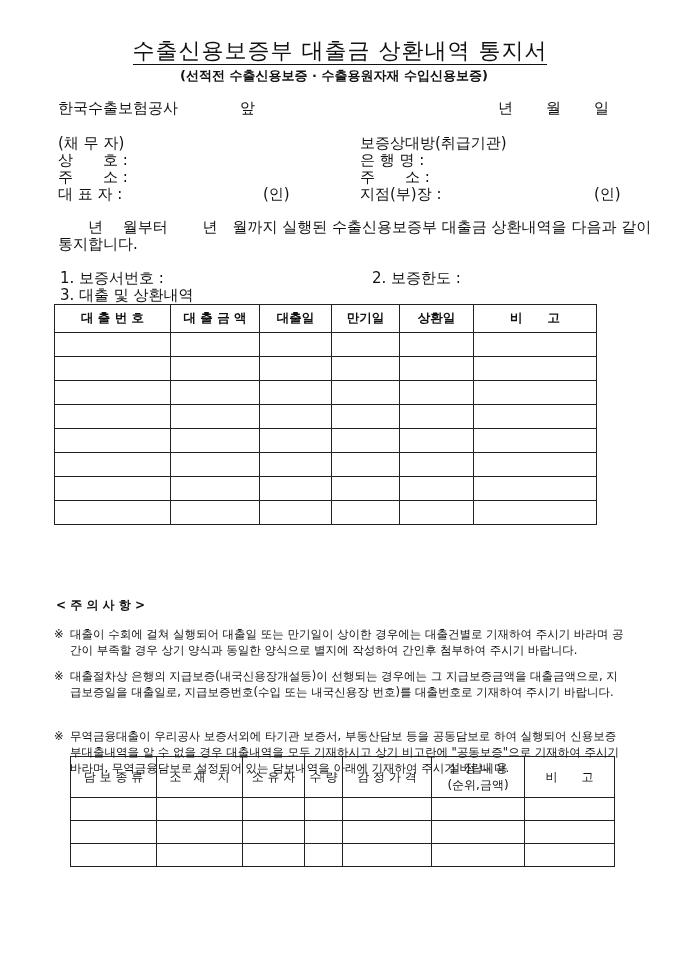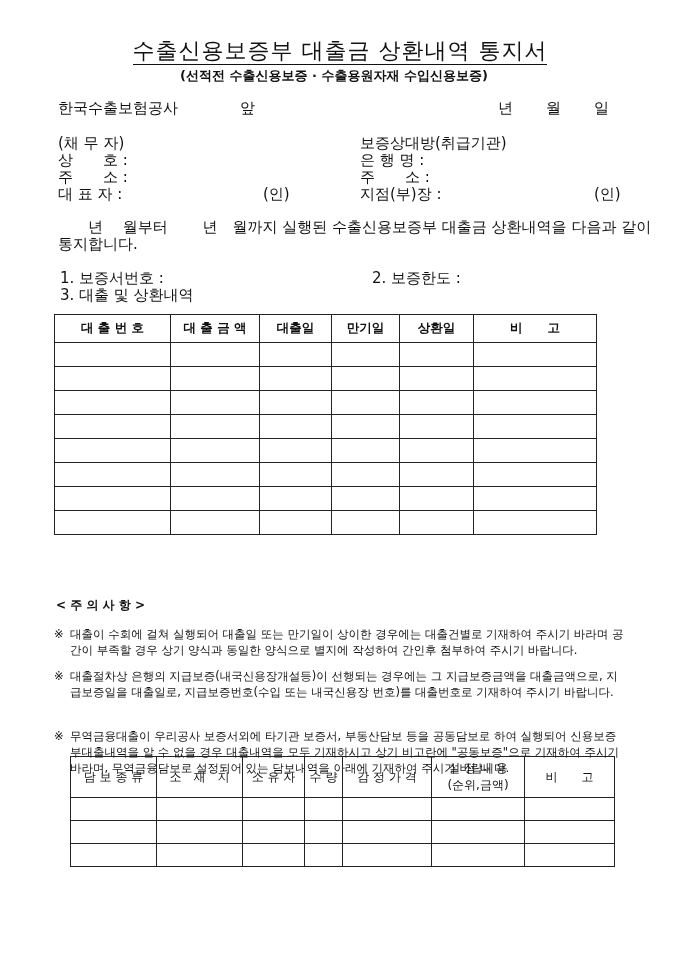--- a/index.html
+++ b/index.html
@@ -21,21 +21,21 @@
     }
     .t12 { font-size: 15px; }
     .bold { font-weight: bold; }
     table.grid {
       position: absolute; border-collapse: collapse; table-layout: fixed;
     }
     table.grid td {
       border: 1px solid #222; padding: 0; text-align: center;
       font-size: 12.5px;
     }
-    #loan-table { left: 54px; top: 314px; width: 542px; }
+    #loan-table { left: 54px; top: 304px; width: 542px; }
     #loan-table td { height: 23px; }
     #loan-table tr.hdr td { height: 27px; font-weight: bold; }
     #loan-table tr.total td { height: 27px; }
     #loan-table td.total-label { font-weight: bold; }
     #collat-table { left: 70px; top: 756px; width: 544px; }
     #collat-table td { height: 22px; }
     #collat-table tr.hdr td { height: 40px; font-size: 12px; line-height: 17px; }
     .note {
       left: 54px; width: 570px; font-size: 11.5px; line-height: 16px;
       white-space: normal;

